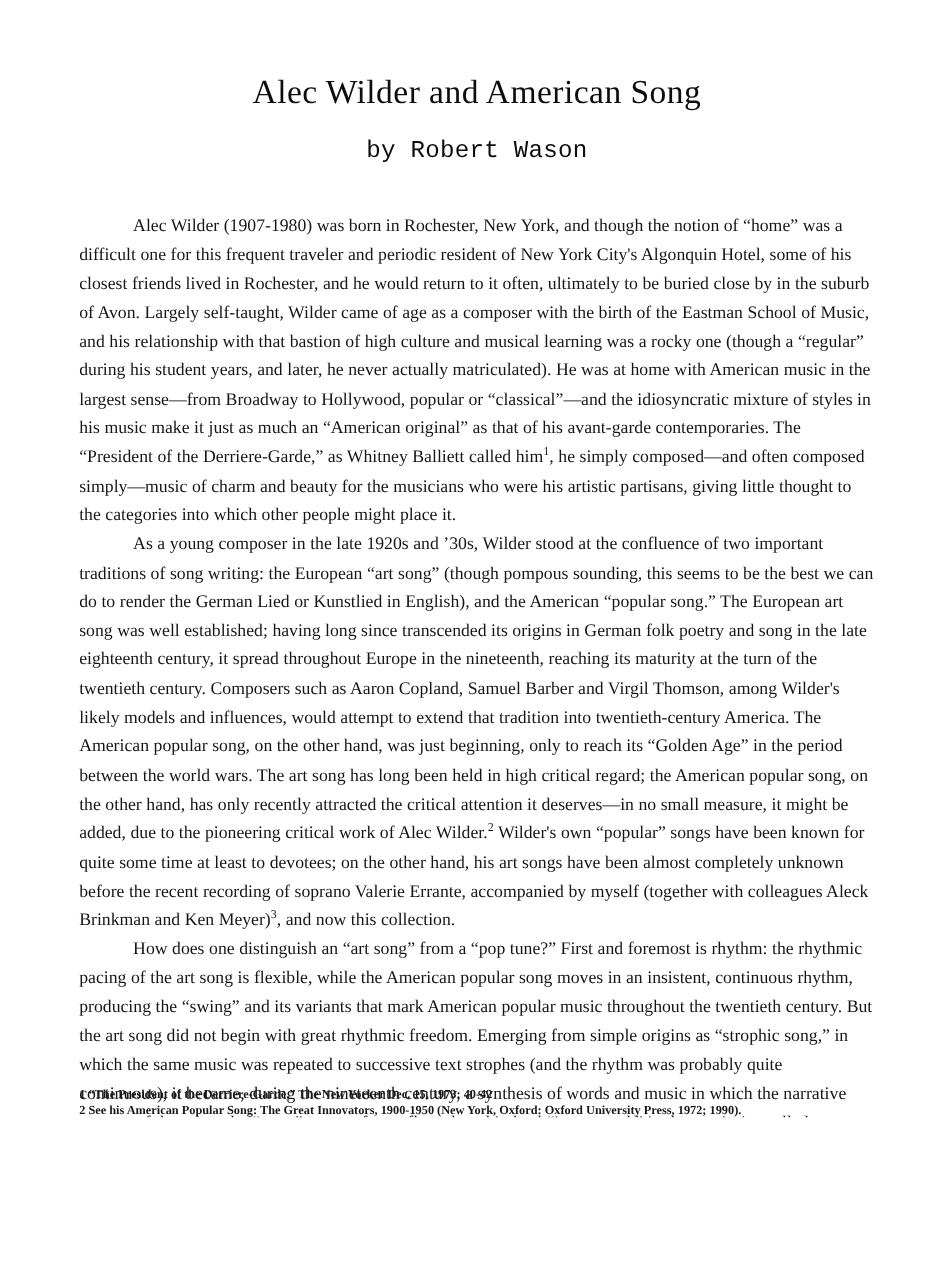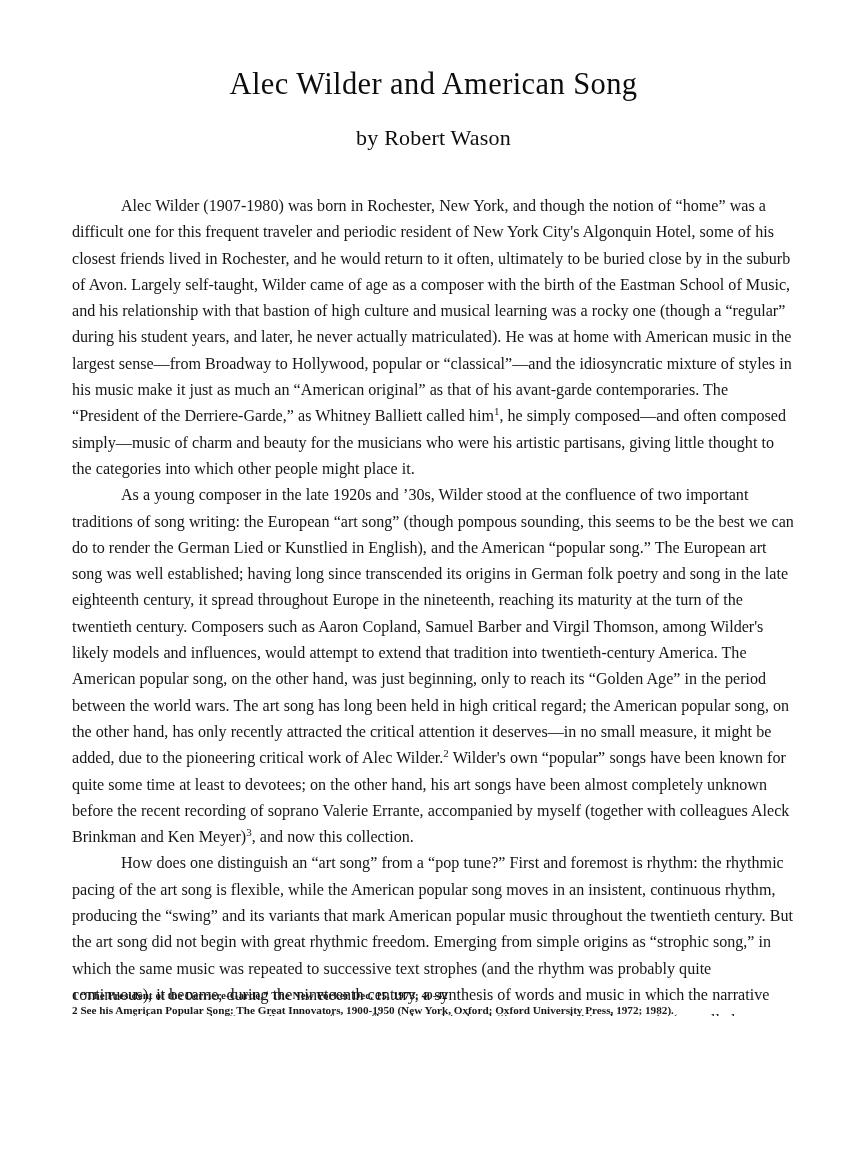--- a/index.html
+++ b/index.html
@@ -35,20 +35,21 @@
   }
   .doc-byline {
     margin: 0;
     padding-top: 22px;
     font-size: 22px;
     font-weight: normal;
     text-align: center;
     letter-spacing: 0.2px;
     line-height: 1.2;
     color: #0d0d0d;
+    font-family: Liberation Mono, monospace;
   }
   .body-text {
     padding-top: 42px;
   }
   .body-text p {
     margin: 0;
     font-size: 16.1px;
     line-height: 26.3px;
     text-align: left;
     text-indent: 49px;
@@ -93,17 +94,17 @@
     <div class="body-text">
         <p><span>Alec Wilder (1907-1980) was born in Rochester, New York, and though the notion of “home” was a difficult one for this frequent traveler and periodic resident of New York City's Algonquin Hotel, some of his closest friends lived in Rochester, and he would return to it often, ultimately to be buried close by in the suburb of Avon. Largely self-taught, Wilder came of age as a composer with the birth of the Eastman School of Music, and his relationship with that bastion of high culture and musical learning was a rocky one (though a “regular” during his student years, and later, he never actually matriculated). He was at home with American music in the largest sense—from Broadway to Hollywood, popular or “classical”—and the idiosyncratic mixture of styles in his music make it just as much an “American original” as that of his avant-garde contemporaries. The “President of the Derriere-Garde,” as Whitney Balliett called him</span><sup>1</sup><span>, he simply composed—and often composed simply—music of charm and beauty for the musicians who were his artistic partisans, giving little thought to the categories into which other people might place it.</span></p>
         <p><span>As a young composer in the late 1920s and ’30s, Wilder stood at the confluence of two important traditions of song writing: the European “art song” (though pompous sounding, this seems to be the best we can do to render the German Lied or Kunstlied in English), and the American “popular song.” The European art song was well established; having long since transcended its origins in German folk poetry and song in the late eighteenth century, it spread throughout Europe in the nineteenth, reaching its maturity at the turn of the twentieth century. Composers such as Aaron Copland, Samuel Barber and Virgil Thomson, among Wilder's likely models and influences, would attempt to extend that tradition into twentieth-century America. The American popular song, on the other hand, was just beginning, only to reach its “Golden Age” in the period between the world wars. The art song has long been held in high critical regard; the American popular song, on the other hand, has only recently attracted the critical attention it deserves—in no small measure, it might be added, due to the pioneering critical work of Alec Wilder.</span><sup>2</sup><span> Wilder's own “popular” songs have been known for quite some time at least to devotees; on the other hand, his art songs have been almost completely unknown before the recent recording of soprano Valerie Errante, accompanied by myself (together with colleagues Aleck Brinkman and Ken Meyer)</span><sup>3</sup><span>, and now this collection.</span></p>
         <p><span>How does one distinguish an “art song” from a “pop tune?” First and foremost is rhythm: the rhythmic pacing of the art song is flexible, while the American popular song moves in an insistent, continuous rhythm, producing the “swing” and its variants that mark American popular music throughout the twentieth century. But the art song did not begin with great rhythmic freedom. Emerging from simple origins as “strophic song,” in which the same music was repeated to successive text strophes (and the rhythm was probably quite continuous), it became, during the nineteenth century, a synthesis of words and music in which the narrative content of the text—the “story”—was often reflected, and indeed “interpreted,” in the music (so-called “through composition”). Primarily a vehicle for a singer with piano accompaniment (though there are “orchestral songs,” particularly around the turn of the twentieth century), the art song often centered around the dramatic “plot” of its text, and the slowing and speeding of rhythmic pacing in direct response to the drama (easily accomplished with only two performers) became a hallmark of the style. Such works began as “domestic music,” performed in the living rooms of the middle class, but as the nineteenth century moved on, the </span></p>
       </div>
 
   </div>
 
   <div class="footnotes">
       <p><span>1 “The President of the Derriere-Garde,” The New Yorker Dec. 15, 1973: 40-42</span></p>
-      <p><span>2 See his American Popular Song: The Great Innovators, 1900-1950 (New York, Oxford: Oxford University Press, 1972; 1982).</span></p>
+      <p><span>2 See his American Popular Song: The Great Innovators, 1900-1950 (New York, Oxford: Oxford University Press, 1972; 1990).</span></p>
       <p><span>3 </span><em>Songs of Alec Wilder</em><span> (Albany Records, Troy 404). A recording from the 1950s by Shannon Bolin (now quite scarce) contains a number of songs printed in the present collection (“Songs for Patricia and Other Music of Alec Wilder” [Riverside RLP 12-805]); another Bolin recording dates from the late ’70s (Golden Crest RE 7079). See David Demsey and Ronald Prather, </span><em>Alec Wilder: A Bio-Bibliography</em><span> (Westport, CT: Greenwood Press, 1993).</span></p>
     </div>
 
 </div>
 
 </body></html>

